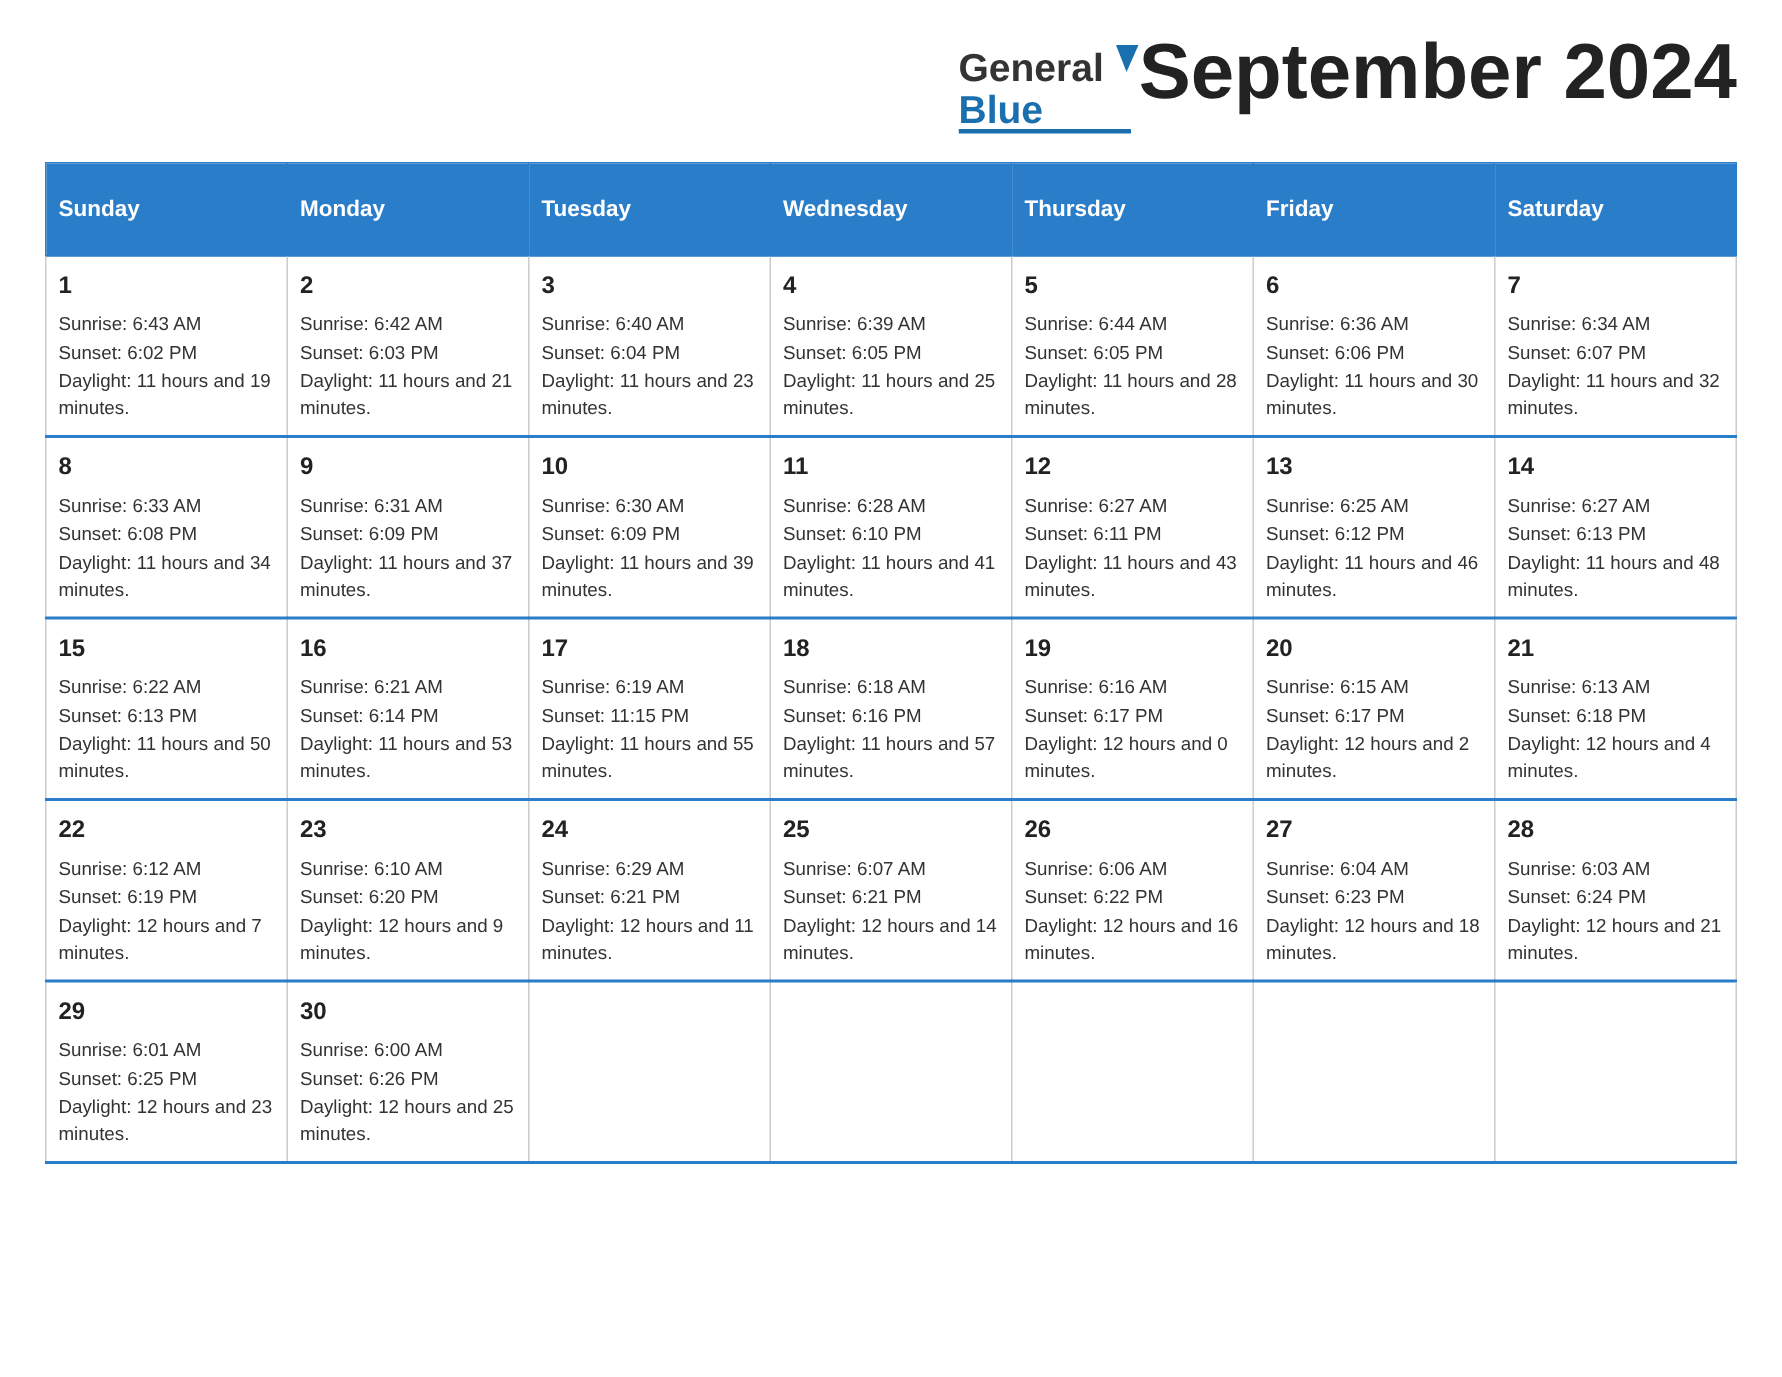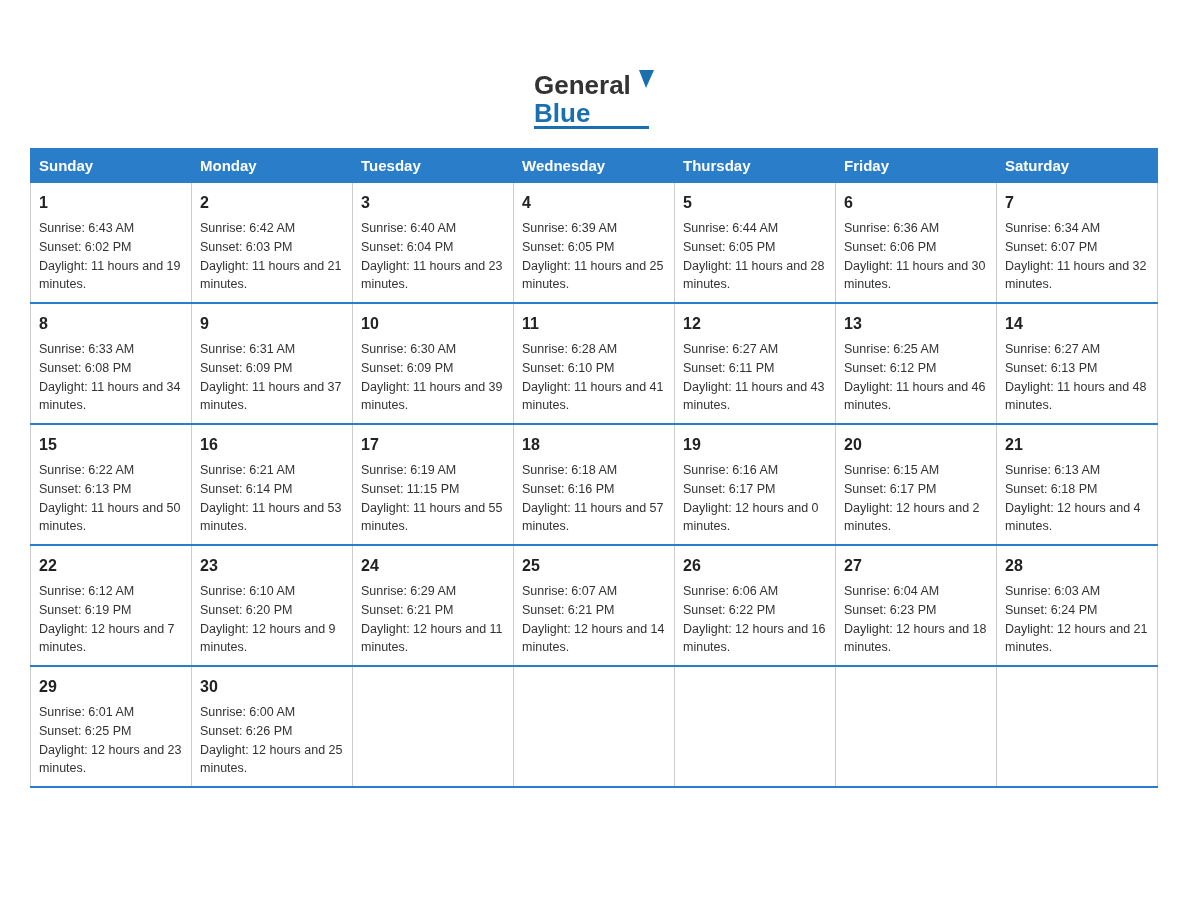--- a/index.html
+++ b/index.html
@@ -6,24 +6,23 @@
     body {
       font-family: Arial, sans-serif;
       background: #fff;
       color: #333;
       width: 1188px;
       min-height: 918px;
       padding: 20px 30px;
     }
     .header {
       display: flex;
-      justify-content: center;
+      justify-content: flex-end;
       align-items: flex-start;
       margin-bottom: 18px;
-      margin-top: 40px;
     }
     .logo {
       display: flex;
       flex-direction: column;
       align-items: flex-start;
     }
     .title-block {
       text-align: right;
     }
     .month-title {
@@ -40,21 +39,21 @@
     table {
       width: 100%;
       border-collapse: collapse;
       table-layout: fixed;
     }
     thead tr th {
       background: #2a7dc9;
       color: #fff;
       font-size: 15px;
       font-weight: bold;
-      padding: 8px 8px;
+      padding: 22px 8px;
       text-align: left;
       border: 1px solid #2a7dc9;
     }
     tbody tr td {
       vertical-align: top;
       padding: 8px;
       border: 1px solid #ccc;
       font-size: 12.5px;
       color: #333;
       line-height: 1.5;
@@ -87,20 +86,21 @@
 
         <polygon points="105,10 120,10 112,28" fill="#1a6faf"></polygon>
 
         <text x="0" y="62" font-family="Arial" font-size="26" font-weight="bold" fill="#1a6faf">Blue</text>
 
         <rect x="0" y="66" width="115" height="3" fill="#1a6faf"></rect>
       </svg>
     </div>
   </div>
   <div class="title-block">
+    <div class="month-title">September 2024</div>
   </div>
 </div>
 
 <table>
   <thead>
     <tr>
     <th>Sunday</th>
         <th>Monday</th>
         <th>Tuesday</th>
         <th>Wednesday</th>

